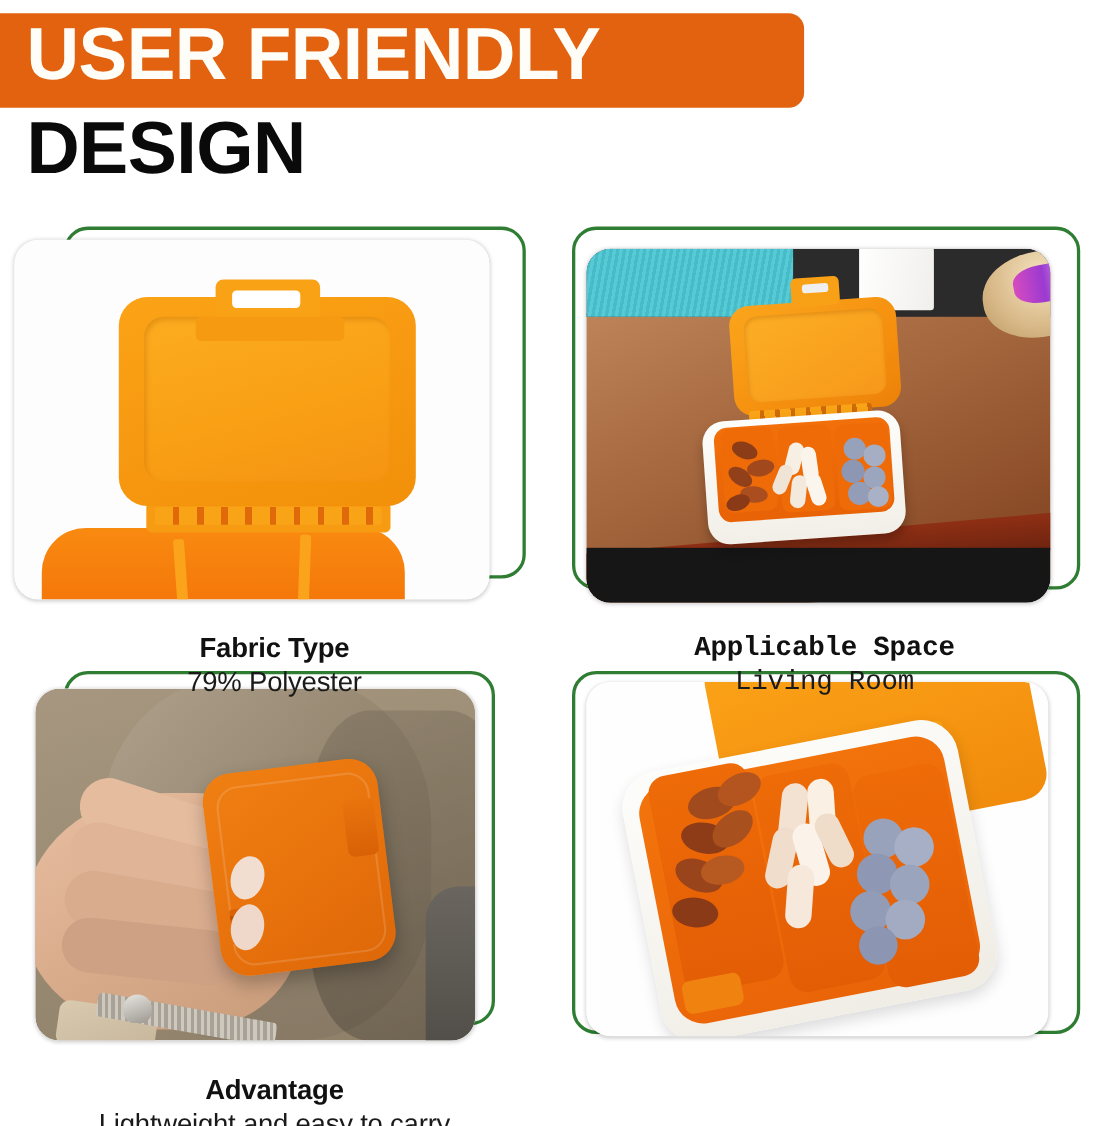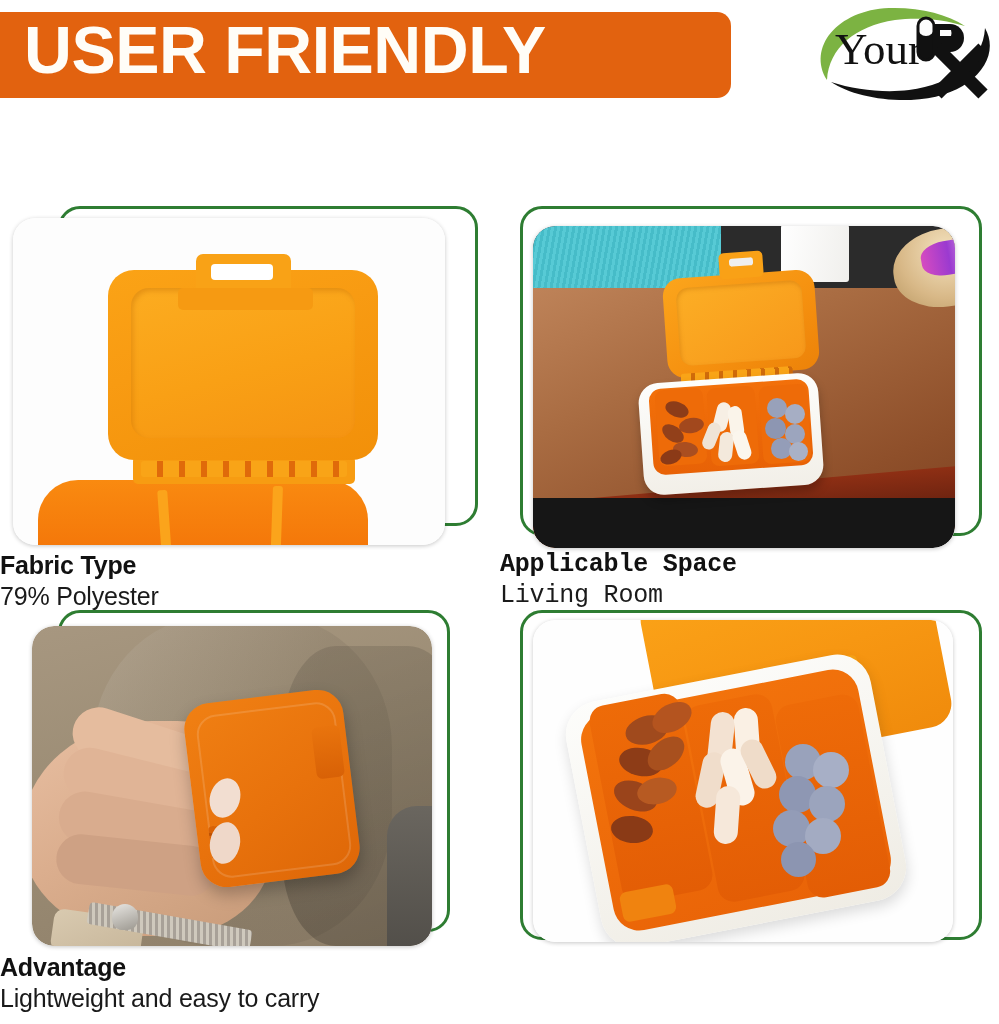--- a/index.html
+++ b/index.html
@@ -84,22 +84,23 @@
   .photo-inner {
     position: absolute;
     inset: 0;
     overflow: hidden;
     border-radius: 22px;
   }
 
   .caption {
     position: absolute;
     z-index: 3;
-    text-align: left;
+    text-align: center;
     width: 100%;
+    margin-top: 24px;
   }
   .cap-title {
     font-size: 25px;
     font-weight: bold;
     color: #111;
     line-height: 30px;
     letter-spacing: -0.2px;
   }
   .cap-sub {
     font-size: 25px;
@@ -247,39 +248,22 @@
             background: linear-gradient(180deg,#EE6B08 0%,#E35D05 100%); border-radius:16px; transform: rotate(-11deg);}
   .p4-tab{ position:absolute; left:88px; top:268px; width:54px; height:30px;
             background:#F0830F; border-radius:7px; transform: rotate(-11deg);}
 </style>
 </head>
 <body>
 
 <div class="header">
   <div class="title-bar"></div>
   <div class="title-line1">USER FRIENDLY</div>
-
-  <div class="logo">
-    <svg viewBox="0 0 196 104" xmlns="http://www.w3.org/2000/svg" aria-hidden="true">
-
-      <path d="M30 78 C10 46 40 8 92 6 C122 5 150 12 168 24 C146 17 120 15 98 18 C58 24 32 46 30 78 Z" fill="#7CB342"></path>
-
-      <path d="M188 26 C206 58 172 96 114 98 C82 99 52 92 34 80 C58 88 88 91 112 88 C156 82 186 60 188 26 Z" fill="#111111"></path>
-
-      <text x="38" y="62" font-family="'Liberation Serif', serif" font-size="45" fill="#111111">Your</text>
-
-      <rect x="121" y="16" width="16" height="42" rx="8" fill="#111111"></rect>
-      <rect x="121" y="16" width="16" height="18" rx="8" fill="#FDFDFD"></rect>
-      <rect x="121" y="16" width="16" height="42" rx="8" fill="none" stroke="#111111" stroke-width="3"></rect>
-      <path d="M137 22 h16 a14 14 0 0 1 0 28 h-16 z" fill="#111111"></path>
-      <path d="M143 34 h11 a9 9 0 0 0 0 -6 h-11 z" fill="#FDFDFD"></path>
-
-      <path d="M140 46 L186 92 M186 46 L140 92" stroke="#111111" stroke-width="13" stroke-linecap="butt"></path>
-    </svg>
-  </div>
+  <div class="title-line2">DESIGN</div>
+
 </div>
 
 <div class="card" style="left:0; top:190px; width:499px; height:410px;">
   <div class="green-frame" style="left:58px; top:16px; width:420px; height:320px;"></div>
   <div class="photo" style="left:13px; top:28px; width:432px; height:327px;">
     <div class="photo-inner">
       <div class="p1-bg"></div>
       <div class="p1-base"></div>
       <div class="p1-div1"></div>
       <div class="p1-div2"></div>

